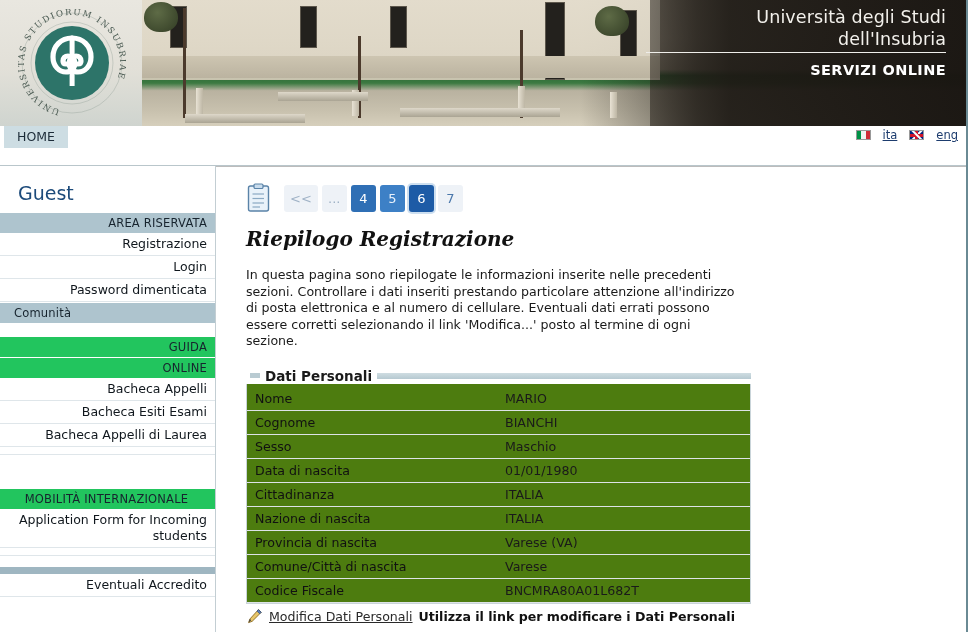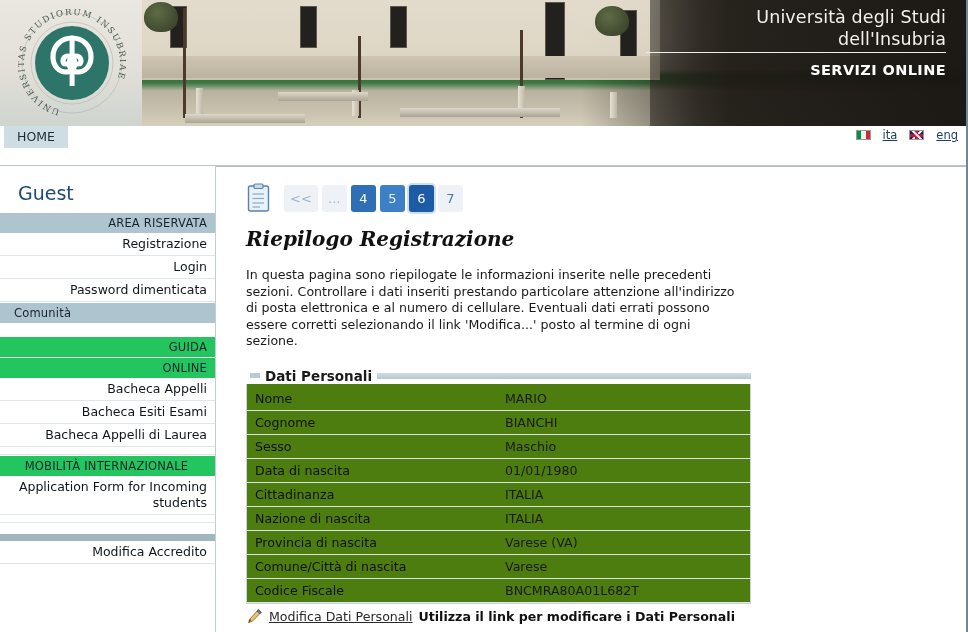--- a/index.html
+++ b/index.html
@@ -463,26 +463,26 @@
       <div class="sb-gap"></div>
 
       <div class="sb-section dark">GUIDA</div>
       <div class="sb-section dark">ONLINE</div>
       <div class="sb-item">Bacheca Appelli</div>
       <div class="sb-item">Bacheca Esiti Esami</div>
       <div class="sb-item">Bacheca Appelli di Laurea</div>
 
       <div class="sb-thin"></div>
 
-      <div class="sb-section dark" style="text-align:center;">MOBILITÀ INTERNAZIONALE</div>
+      <div class="sb-section dark" style="text-align:center;margin-top:33px;">MOBILITÀ INTERNAZIONALE</div>
       <div class="sb-item">Application Form for Incoming students</div>
 
       <div class="sb-thin"></div>
       <div class="sb-spacer-line"></div>
-      <div class="sb-item">Modifica Accredito</div>
+      <div class="sb-item">Eventuali Accredito</div>
     </div>
 
     <div class="main">
       <div class="main-inner">
 
         <div class="step-row">
           <div class="clipboard-icon">
             <svg viewBox="0 0 26 30" xmlns="http://www.w3.org/2000/svg">
               <rect x="2.5" y="3" width="20" height="25" rx="2" fill="#e9f2fa" stroke="#5a83a8" stroke-width="1.4"></rect>
               <rect x="8" y="1" width="9" height="4.5" rx="1.2" fill="#c9dced" stroke="#5a83a8" stroke-width="1.2"></rect>

